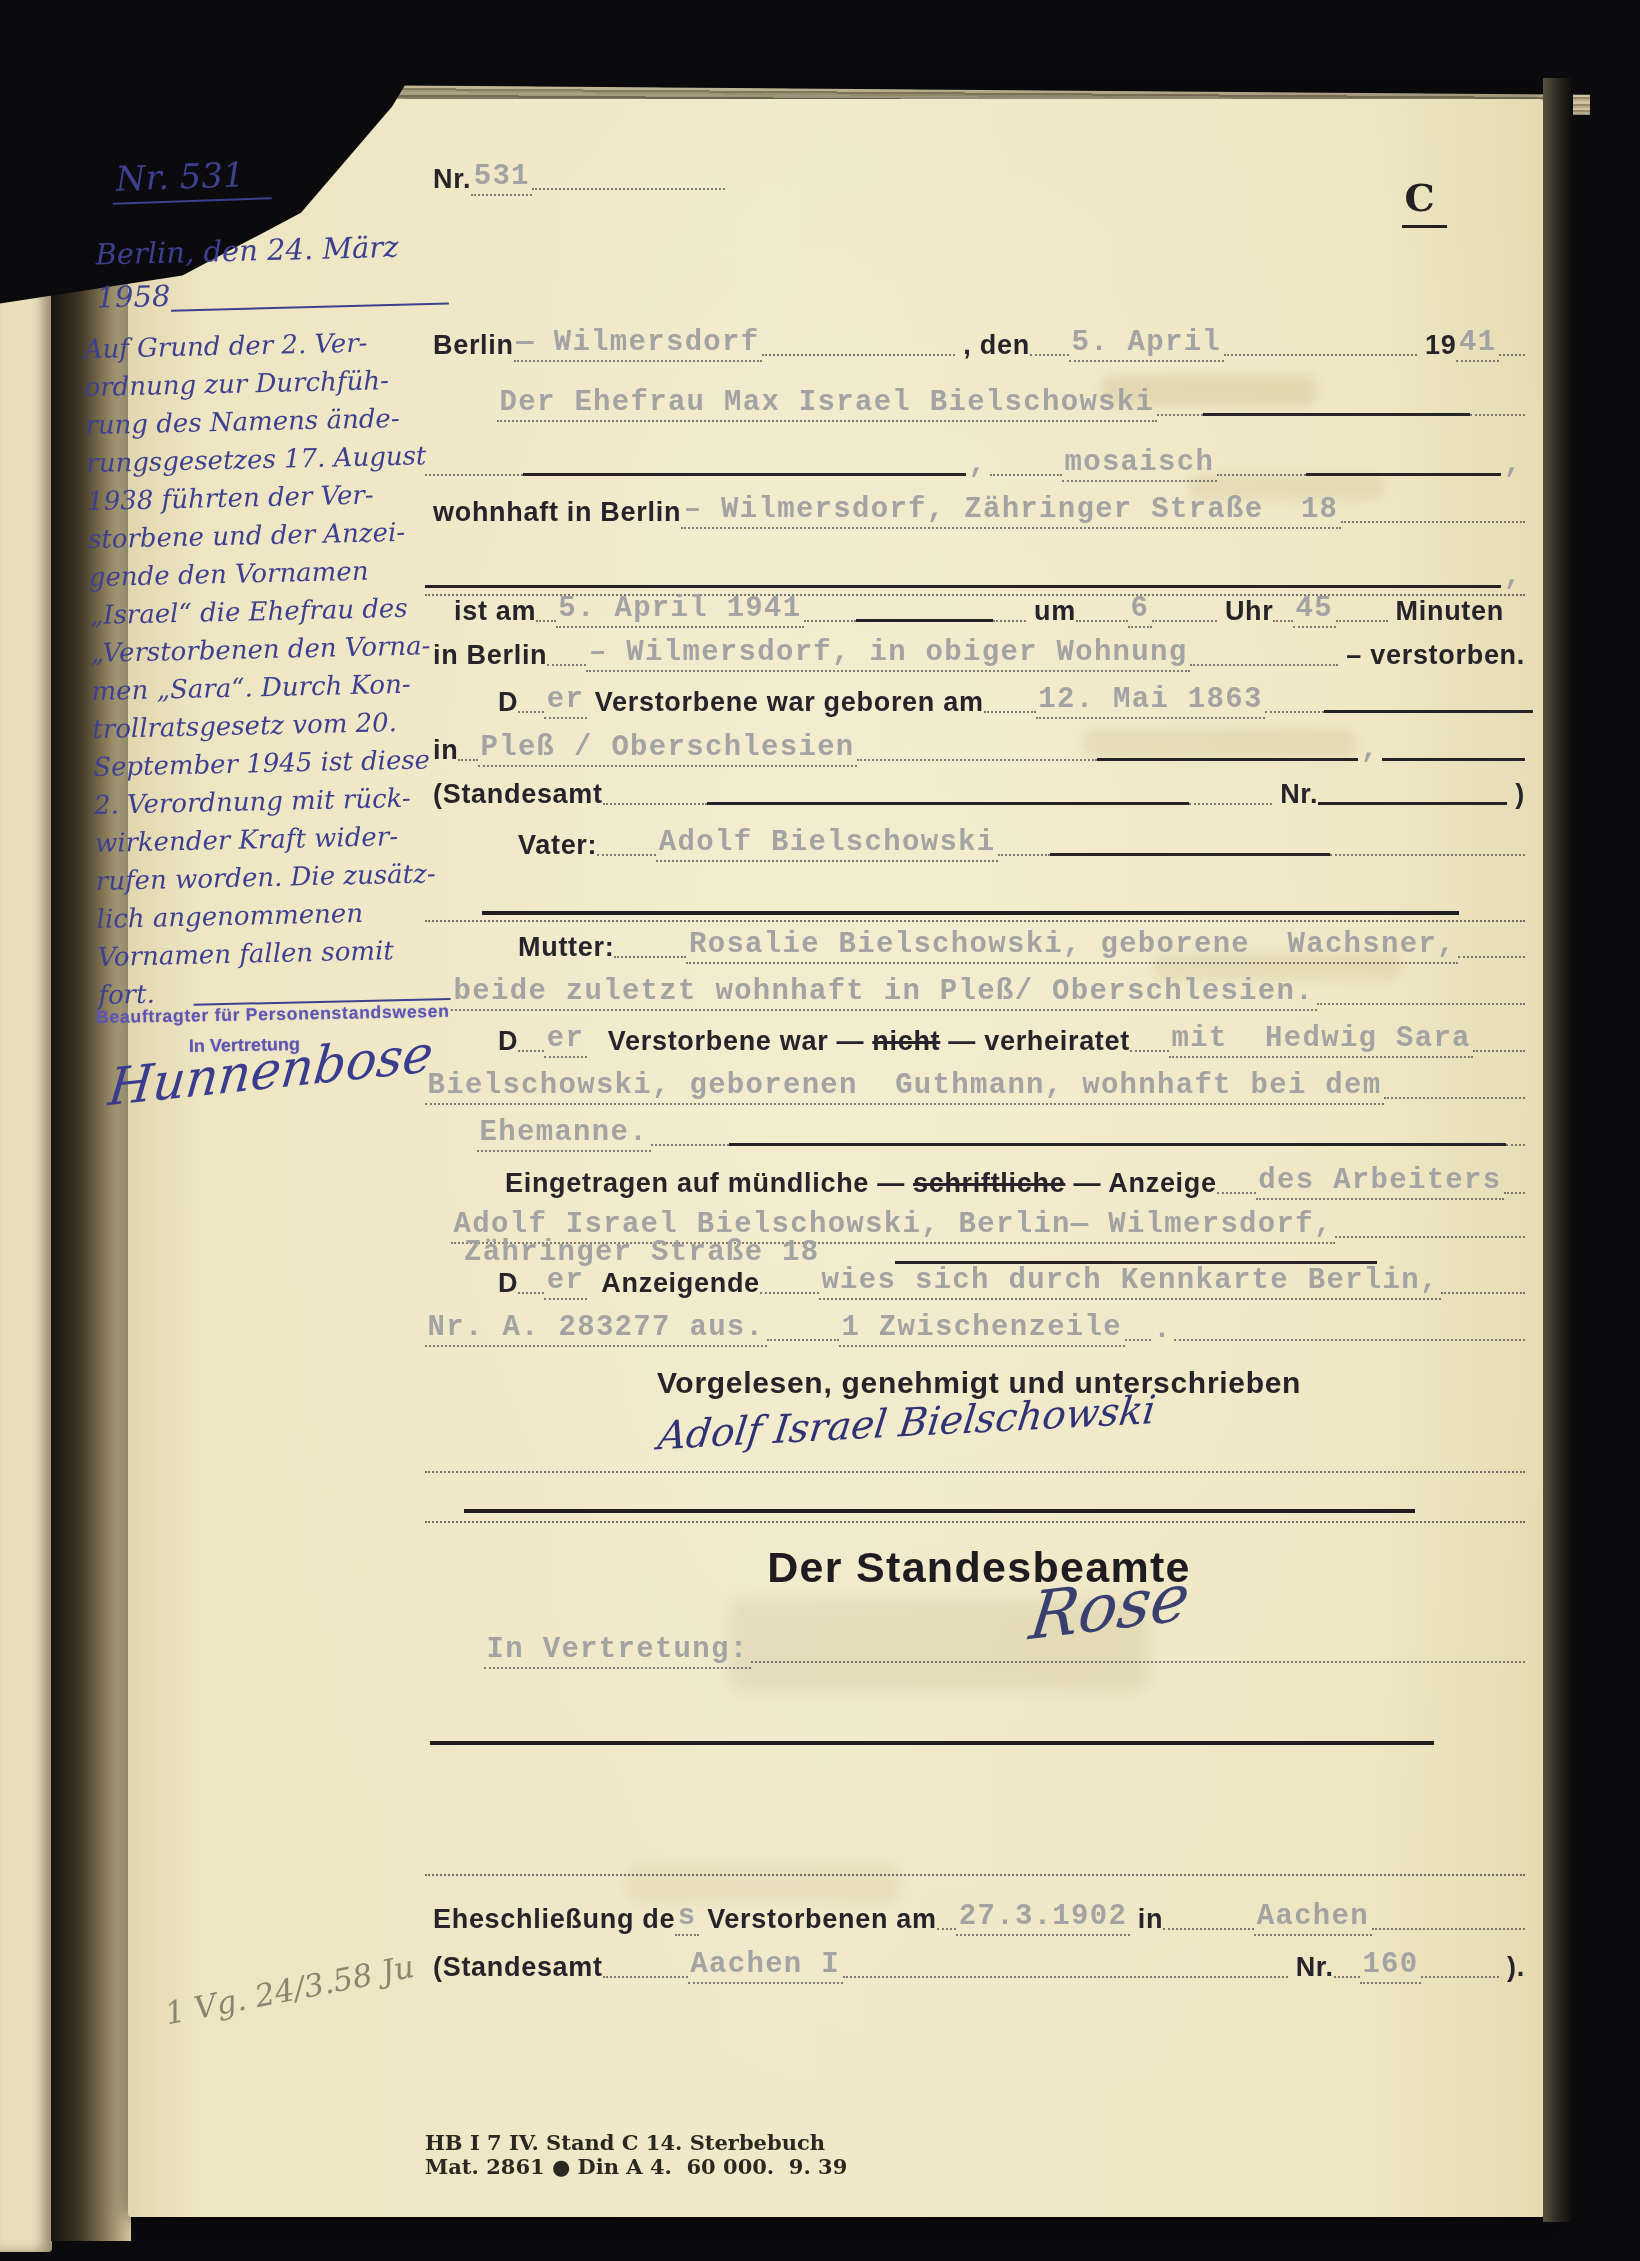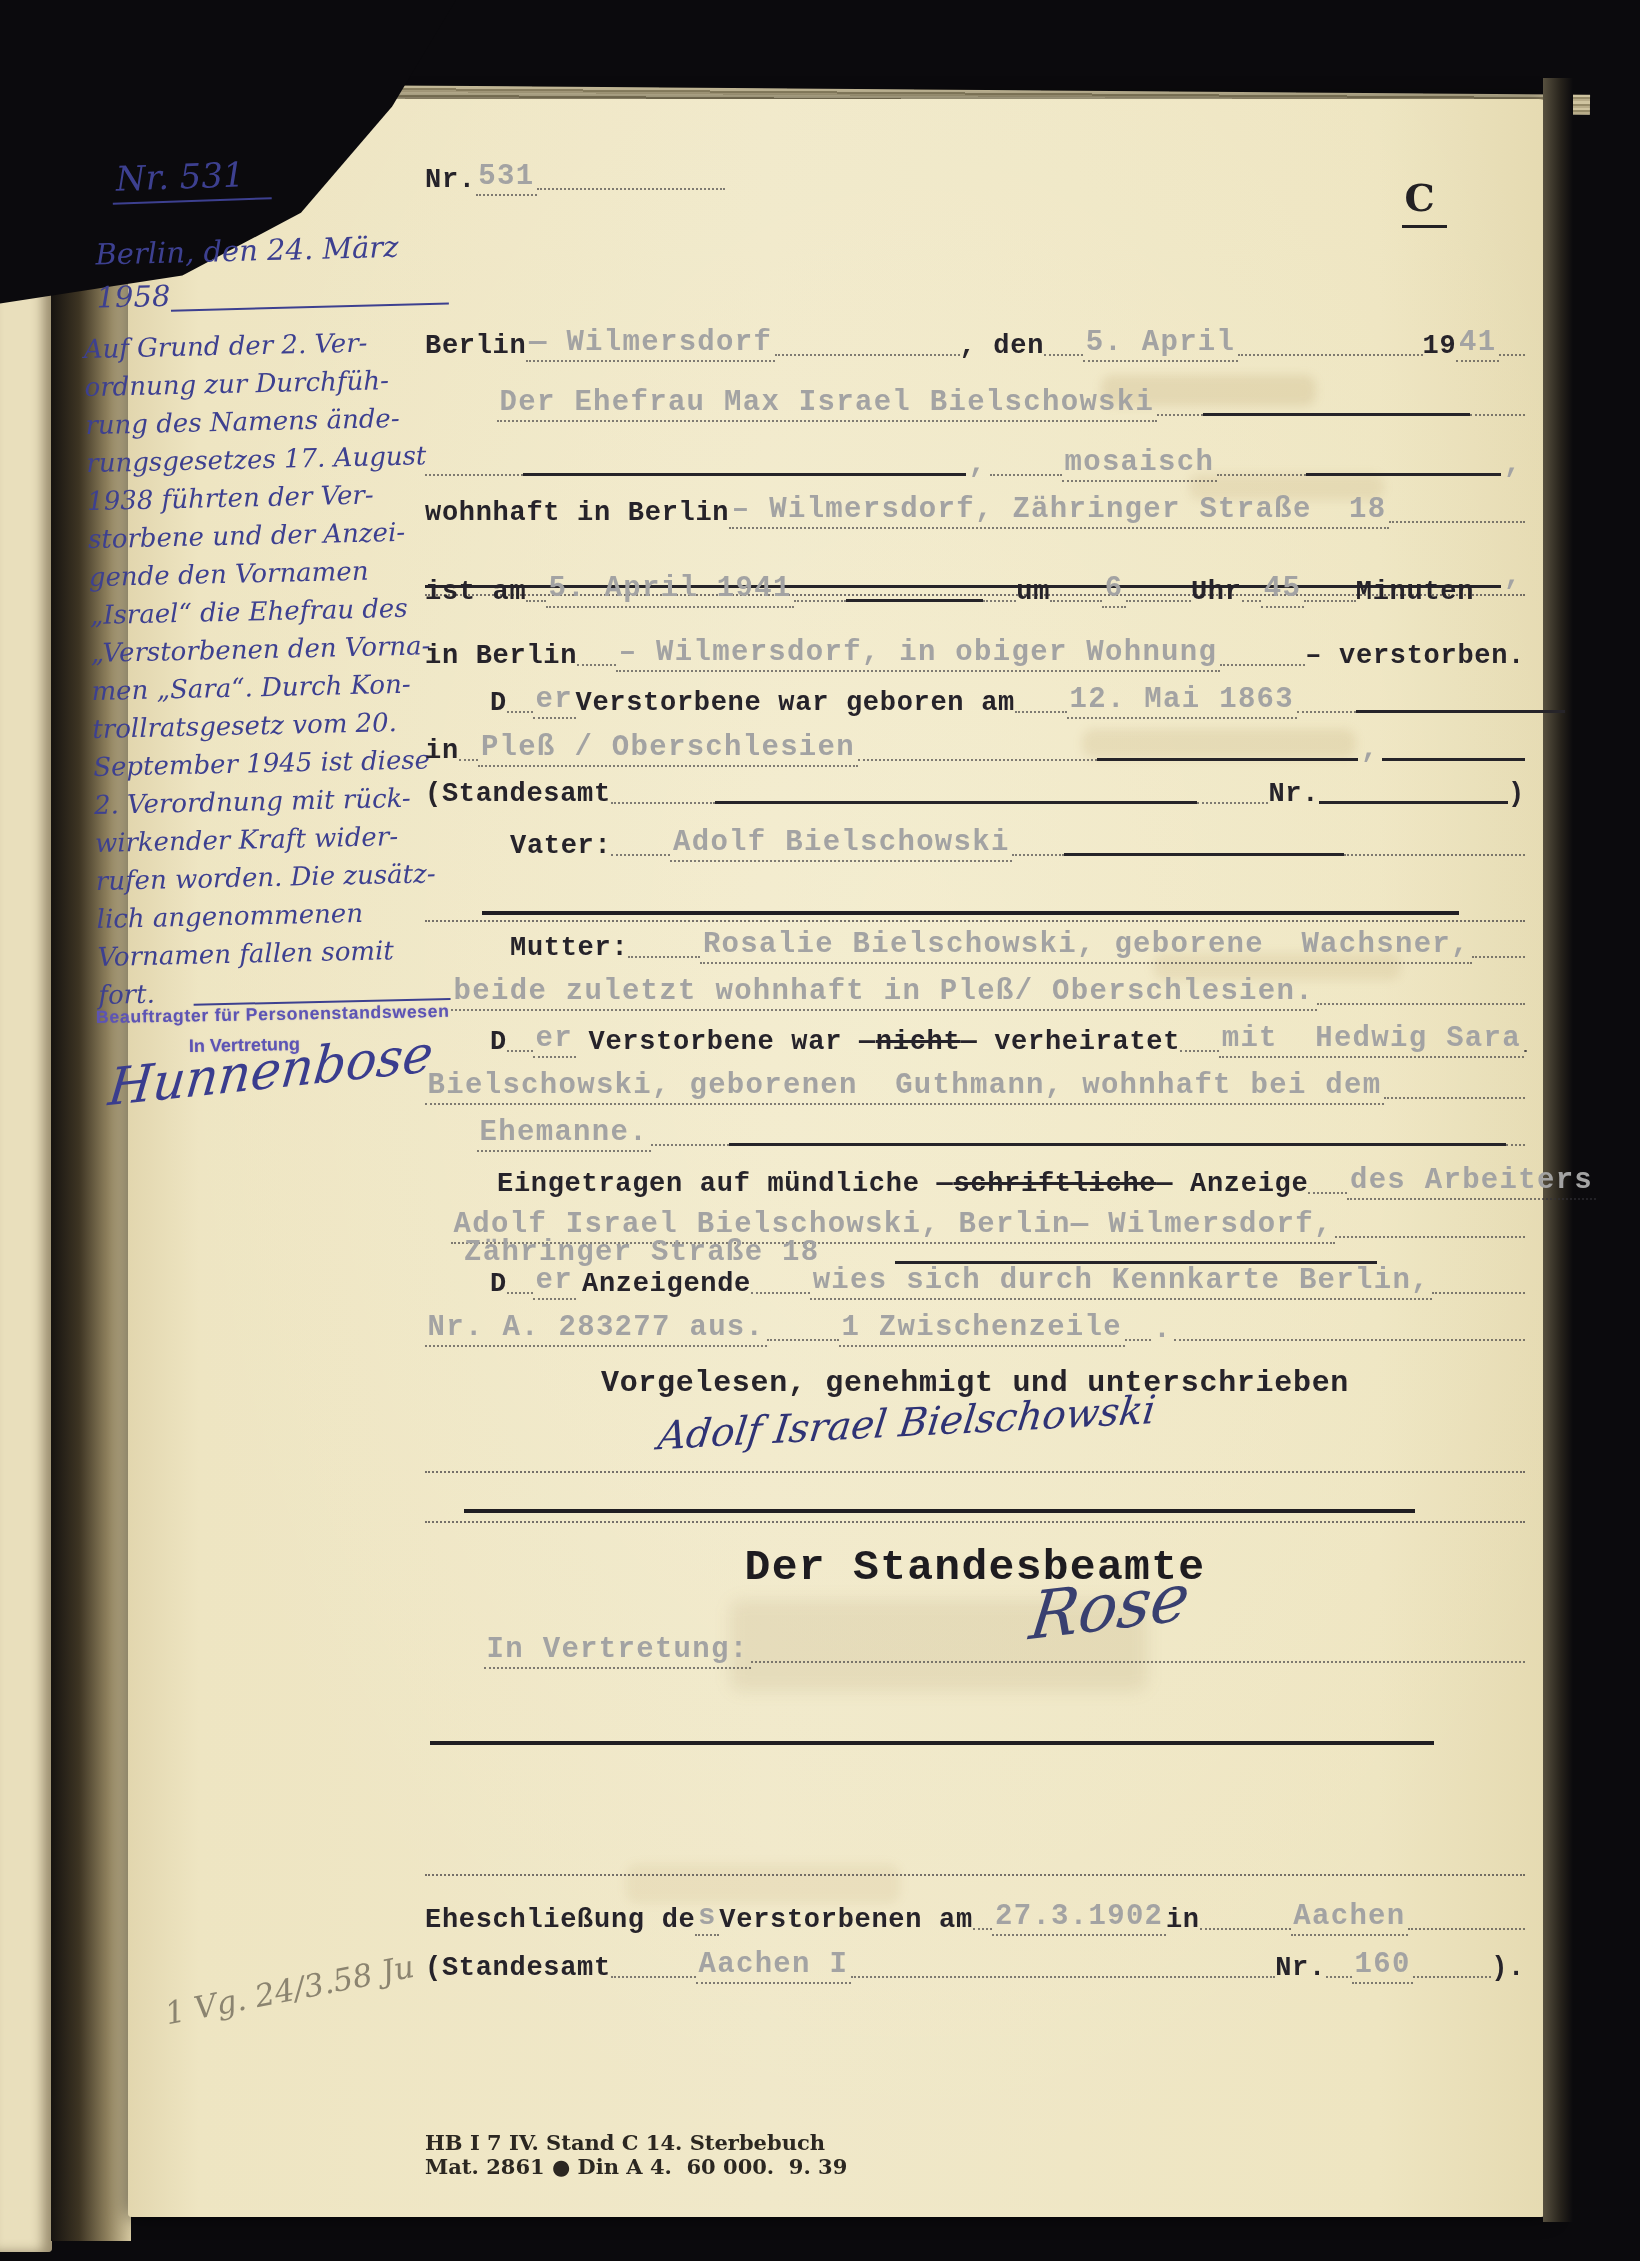--- a/index.html
+++ b/index.html
@@ -17,22 +17,22 @@
           clip-path:polygon(0 0,100% 0,86% 34%,66% 68%,40% 88%,0 97%);}
   .right-edge{position:absolute;left:1543px;top:78px;width:30px;height:2144px;
           background:linear-gradient(90deg,#57503f,#26221b 60%,#0b0a0d);}
   .page{position:absolute;left:128px;top:99px;width:1421px;height:2118px;
         background:
           radial-gradient(ellipse at 55% 40%,rgba(255,252,230,.25),rgba(0,0,0,0) 70%),
           linear-gradient(90deg,#e2d6ae 0%,#eee5c2 5%,#f0e8c9 45%,#eee5c1 88%,#e5dab1 100%);
         border-radius:5.2px 10.4px 7.8px 3.9px;box-shadow:0 0 19.5px rgba(0,0,0,.6);}
   .ghost{position:absolute;border-radius:11.7px;filter:blur(4.6px);}
   
-  .fr{font-family:Liberation Mono, monospace;font-weight:700;color:#26232a;font-size:27px;
-      letter-spacing:0.7px;padding-bottom:1.3px;white-space:pre;}
+  .fr{font-family:Liberation Sans, sans-serif;font-weight:700;color:#26232a;font-size:27px;
+      letter-spacing:0.7px;padding-bottom:1.3px;white-space:pre;margin-left:8px;}
   .tw{font-family:"Liberation Mono","DejaVu Sans Mono",monospace;font-weight:700;color:#a3a3a3;
       font-size:29px;letter-spacing:1.3px;white-space:pre;display:inline-block;
       border-bottom:2px dotted rgba(50,48,55,.6);padding:0 2.6px 1.3px 2.6px;}
   .nodot{border-bottom:none;}
   .strike{text-decoration:line-through;text-decoration-thickness:2.6px;}
   .row{position:absolute;left:425px;width:1100px;display:flex;align-items:flex-end;}
   .center{justify-content:center;}
   .ld{flex:1 1 auto;border-bottom:2px dotted rgba(50,48,55,.6);height:1.3px;margin-bottom:6.5px;}
   .sl{flex:0 0 auto;border-bottom:3.9px solid #262429;height:1.3px;margin-bottom:6.5px;}
   .sp{flex:0 0 auto;height:1.3px;}
@@ -160,21 +160,21 @@
     <span class="tw">– Wilmersdorf, Zähringer Straße  18</span>
     <i class="ld"></i>
   </div>
 
   <div class="row" style="top:560px;">
     <i class="sl" style="flex:1 1 auto;"></i>
     <span class="tw nodot">,</span>
   </div>
   <div class="dotrule" style="left:425px;top:594px;width:1100px;"></div>
 
-  <div class="row" style="top:572px;">
+  <div class="row" style="top:592px;justify-content:center;">
     <span class="fr">ist am</span>
     <i class="ld" style="flex:0 0 19.5px;"></i>
     <span class="tw">5. April 1941</span>
     <i class="ld" style="flex:0 0 52px;"></i>
     <i class="sl" style="flex:0 0 137px;"></i>
     <i class="ld" style="flex:0 0 33px;"></i>
     <span class="fr">um</span>
     <i class="ld" style="flex:0 0 52px;"></i>
     <span class="tw">6</span>
     <i class="ld" style="flex:0 0 65px;"></i>

